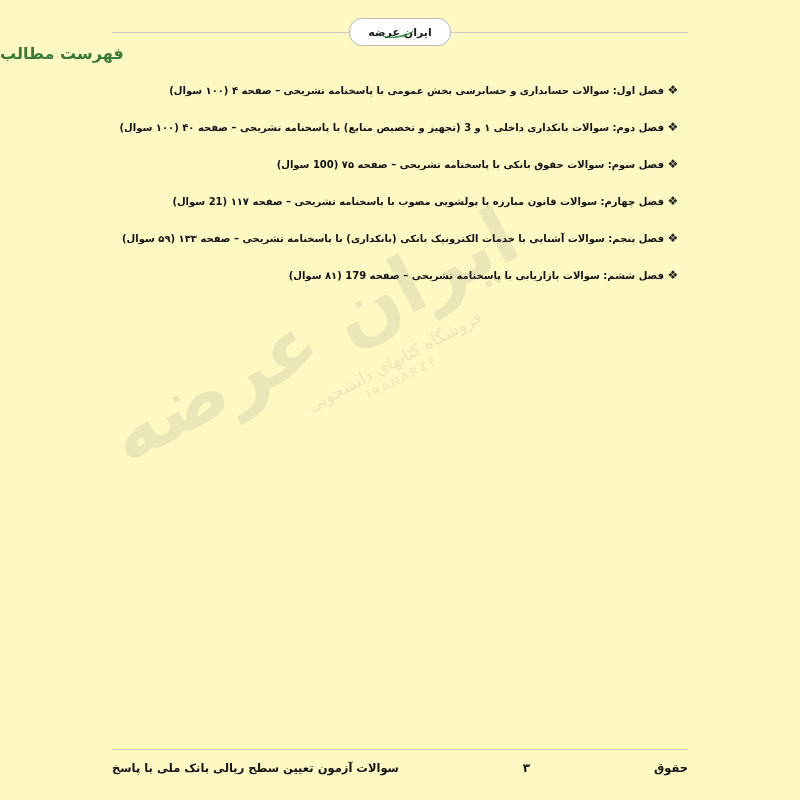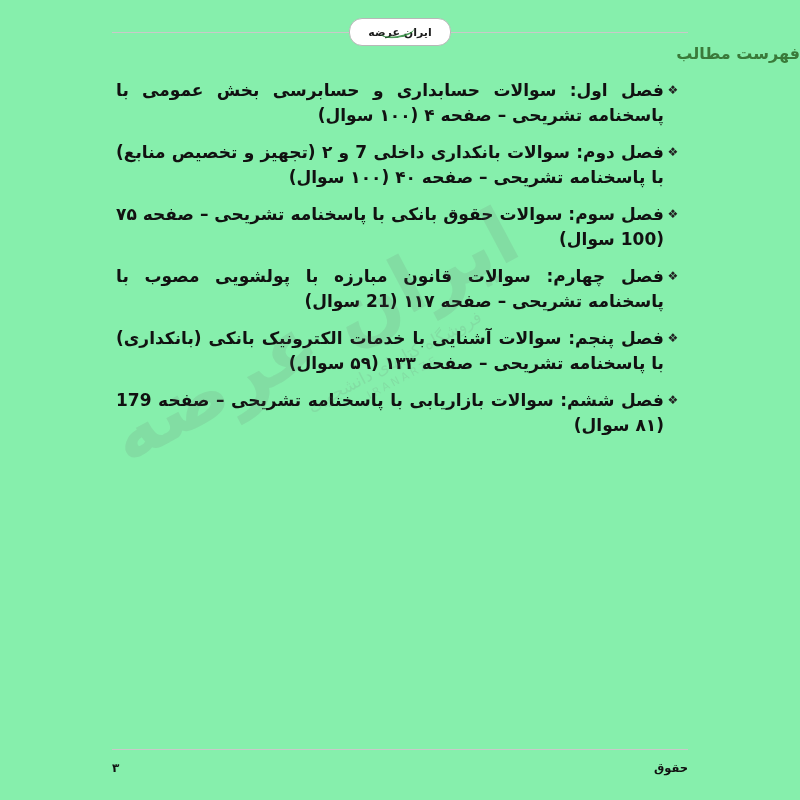--- a/index.html
+++ b/index.html
@@ -4,21 +4,21 @@
 <style>
   html, body {
     margin: 0;
     padding: 0;
     background: #ffffff;
   }
   .page {
     position: relative;
     width: 800px;
     height: 800px;
-    background: #86efac;
+    background: #fef9c3;
     font-family: "DejaVu Sans", sans-serif;
     overflow: hidden;
   }
 
   
   .header {
     position: absolute;
     top: 10px;
     left: 0;
     right: 0;
@@ -64,25 +64,24 @@
     transform: rotate(-8deg);
     opacity: .85;
   }
 
   
   .doc-title {
     position: absolute;
     top: 44px;
     left: 0;
     right: 0;
-    text-align: right;
+    text-align: left;
     font-size: 16px;
     font-weight: bold;
     color: #3a7a3a;
-    padding-left: 47px;
   }
 
   
   .toc {
     position: absolute;
     top: 78px;
     right: 118px;
     width: 566px;
     direction: rtl;
     text-align: right;
@@ -97,21 +96,21 @@
     flex: 0 0 auto;
     width: 18px;
     font-size: 12px;
     line-height: 24px;
     color: #222;
     text-align: center;
     padding-top: 0px;
   }
   .toc-text {
     flex: 1 1 auto;
-    font-size: 17px;
+    font-size: 10px;
     line-height: 25px;
     color: #111111;
     font-weight: bold;
     text-align: justify;
     text-justify: inter-word;
   }
 
   
   .watermark {
     position: absolute;
@@ -195,21 +194,21 @@
 
   <div class="toc">
 
     <div class="toc-item">
       <div class="bullet">❖</div>
       <div class="toc-text">فصل اول: سوالات حسابداری و حسابرسی بخش عمومی با پاسخنامه تشریحی – صفحه ۴ (۱۰۰ سوال)</div>
     </div>
 
     <div class="toc-item">
       <div class="bullet">❖</div>
-      <div class="toc-text">فصل دوم: سوالات بانکداری داخلی 7 و ۲ (تجهیز و تخصیص منابع) با پاسخنامه تشریحی – صفحه ۴۰ (۱۰۰ سوال)</div>
+      <div class="toc-text">فصل دوم: سوالات بانکداری داخلی ۱ و 3 (تجهیز و تخصیص منابع) با پاسخنامه تشریحی – صفحه ۴۰ (۱۰۰ سوال)</div>
     </div>
 
     <div class="toc-item">
       <div class="bullet">❖</div>
       <div class="toc-text">فصل سوم: سوالات حقوق بانکی با پاسخنامه تشریحی – صفحه ۷۵ (100 سوال)</div>
     </div>
 
     <div class="toc-item">
       <div class="bullet">❖</div>
       <div class="toc-text">فصل چهارم: سوالات قانون مبارزه با پولشویی مصوب با پاسخنامه تشریحی – صفحه ۱۱۷ (21 سوال)</div>
@@ -230,15 +229,16 @@
   <div class="watermark">
     <div class="wm-main">ایران عرضه</div>
     <div class="wm-sub">فروشگاه کتابهای دانشجویی</div>
     <div class="wm-latin">IRANARZE</div>
   </div>
 
   <div class="footer-rule"></div>
   <div class="footer">
     <div class="footer-right">حقوق</div>
     <div class="footer-center">۳</div>
+    <div class="footer-left">سوالات آزمون تعیین سطح ریالی بانک ملی با پاسخ</div>
   </div>
 
 </div>
 
 </body></html>

